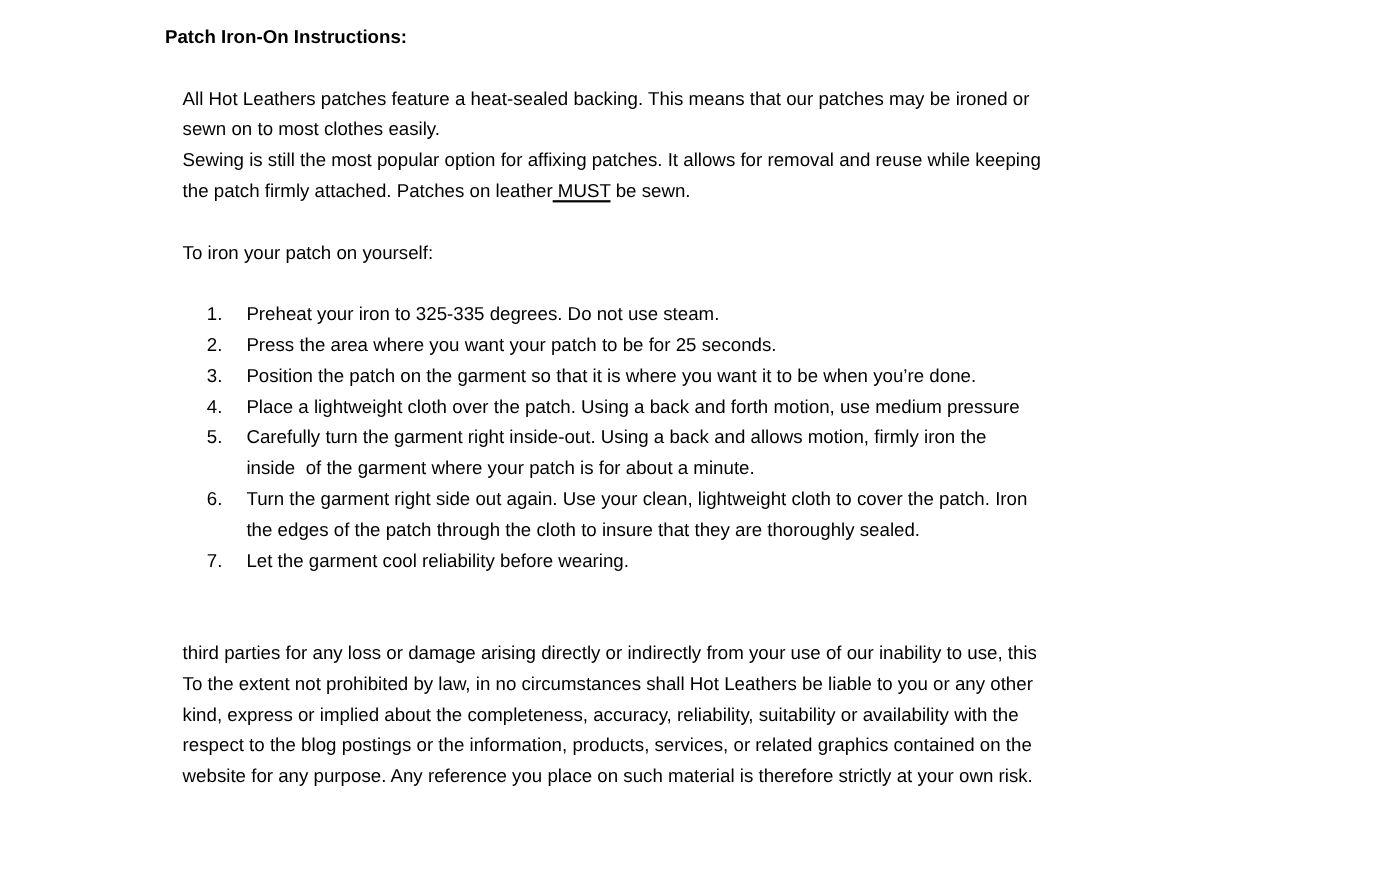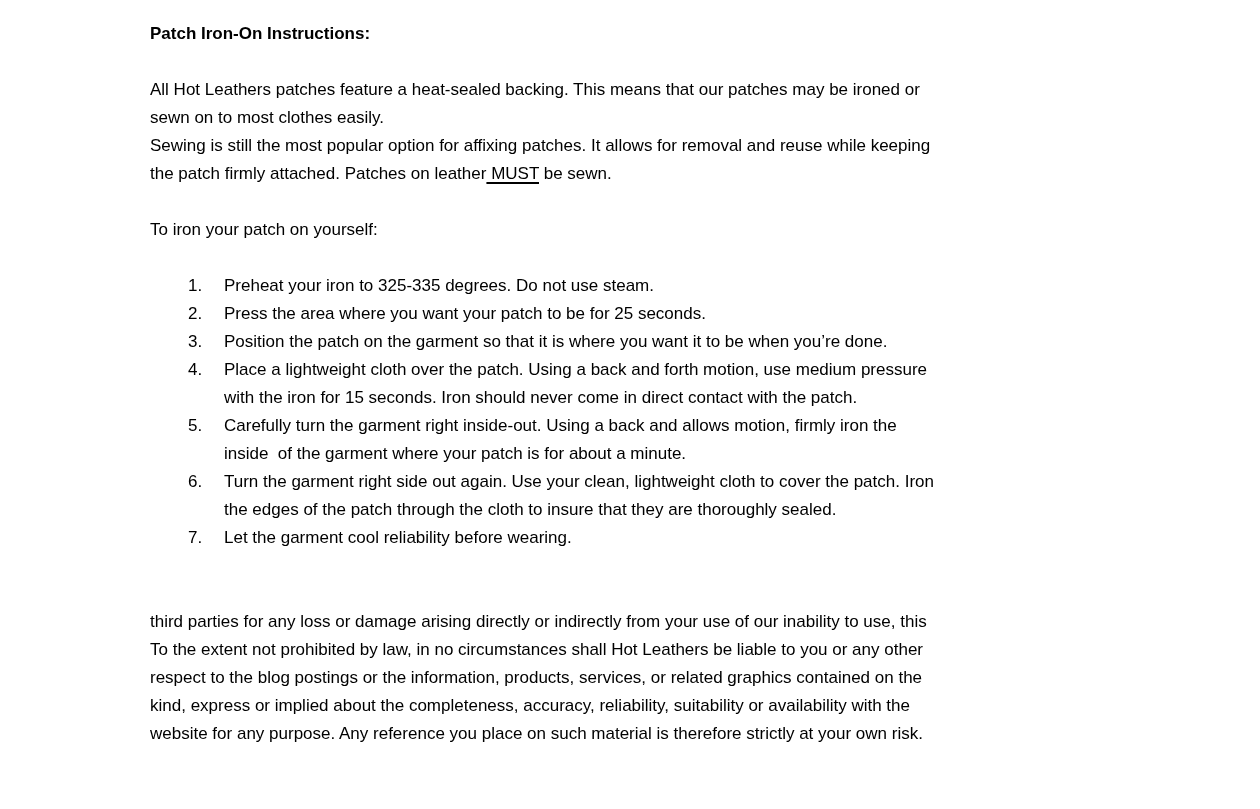--- a/index.html
+++ b/index.html
@@ -12,21 +12,21 @@
     overflow: hidden;
   }
   .doc {
     box-sizing: border-box;
     width: 1260px;
     height: 632px;
     padding: 20px 115px 0 150px;
     font-size: 17px;
     line-height: 28px;
   }
-  .line { white-space: pre-wrap; }
+  .line { white-space: pre-wrap; margin-left: 16px; }
   .title-line { font-weight: 700; white-space: pre-wrap; }
   .spacer { height: 28px; }
   .spacer-xl { height: 56px; }
   .emphasis {
     font-weight: 400;
     text-decoration: underline;
     text-decoration-thickness: 2px;
     text-underline-offset: 3px;
   }
   .steps { margin-left: 38px; }
@@ -68,24 +68,20 @@
     </div>
     <div class="step-line">
       <span class="step-num">3.</span>
       <span class="step-text">Position the patch on the garment so that it is where you want it to be when you’re done.</span>
     </div>
     <div class="step-line">
       <span class="step-num">4.</span>
       <span class="step-text">Place a lightweight cloth over the patch. Using a back and forth motion, use medium pressure</span>
     </div>
     <div class="step-line">
-      <span class="step-num"></span>
-      <span class="step-text">with the iron for 15 seconds. Iron should never come in direct contact with the patch.</span>
-    </div>
-    <div class="step-line">
       <span class="step-num">5.</span>
       <span class="step-text">Carefully turn the garment right inside-out. Using a back and allows motion, firmly iron the</span>
     </div>
     <div class="step-line">
       <span class="step-num"></span>
       <span class="step-text">inside  of the garment where your patch is for about a minute.</span>
     </div>
     <div class="step-line">
       <span class="step-num">6.</span>
       <span class="step-text">Turn the garment right side out again. Use your clean, lightweight cloth to cover the patch. Iron</span>
@@ -97,17 +93,17 @@
     <div class="step-line">
       <span class="step-num">7.</span>
       <span class="step-text">Let the garment cool reliability before wearing.</span>
     </div>
   </div>
 
   <div class="spacer-xl"></div>
 
   <div class="line">third parties for any loss or damage arising directly or indirectly from your use of our inability to use, this</div>
   <div class="line">To the extent not prohibited by law, in no circumstances shall Hot Leathers be liable to you or any other</div>
+  <div class="line">kind, express or implied about the completeness, accuracy, reliability, suitability or availability with the</div>
   <div class="line">respect to the blog postings or the information, products, services, or related graphics contained on the</div>
-  <div class="line">kind, express or implied about the completeness, accuracy, reliability, suitability or availability with the</div>
   <div class="line">website for any purpose. Any reference you place on such material is therefore strictly at your own risk.</div>
 
 </div>
 
 </body></html>

